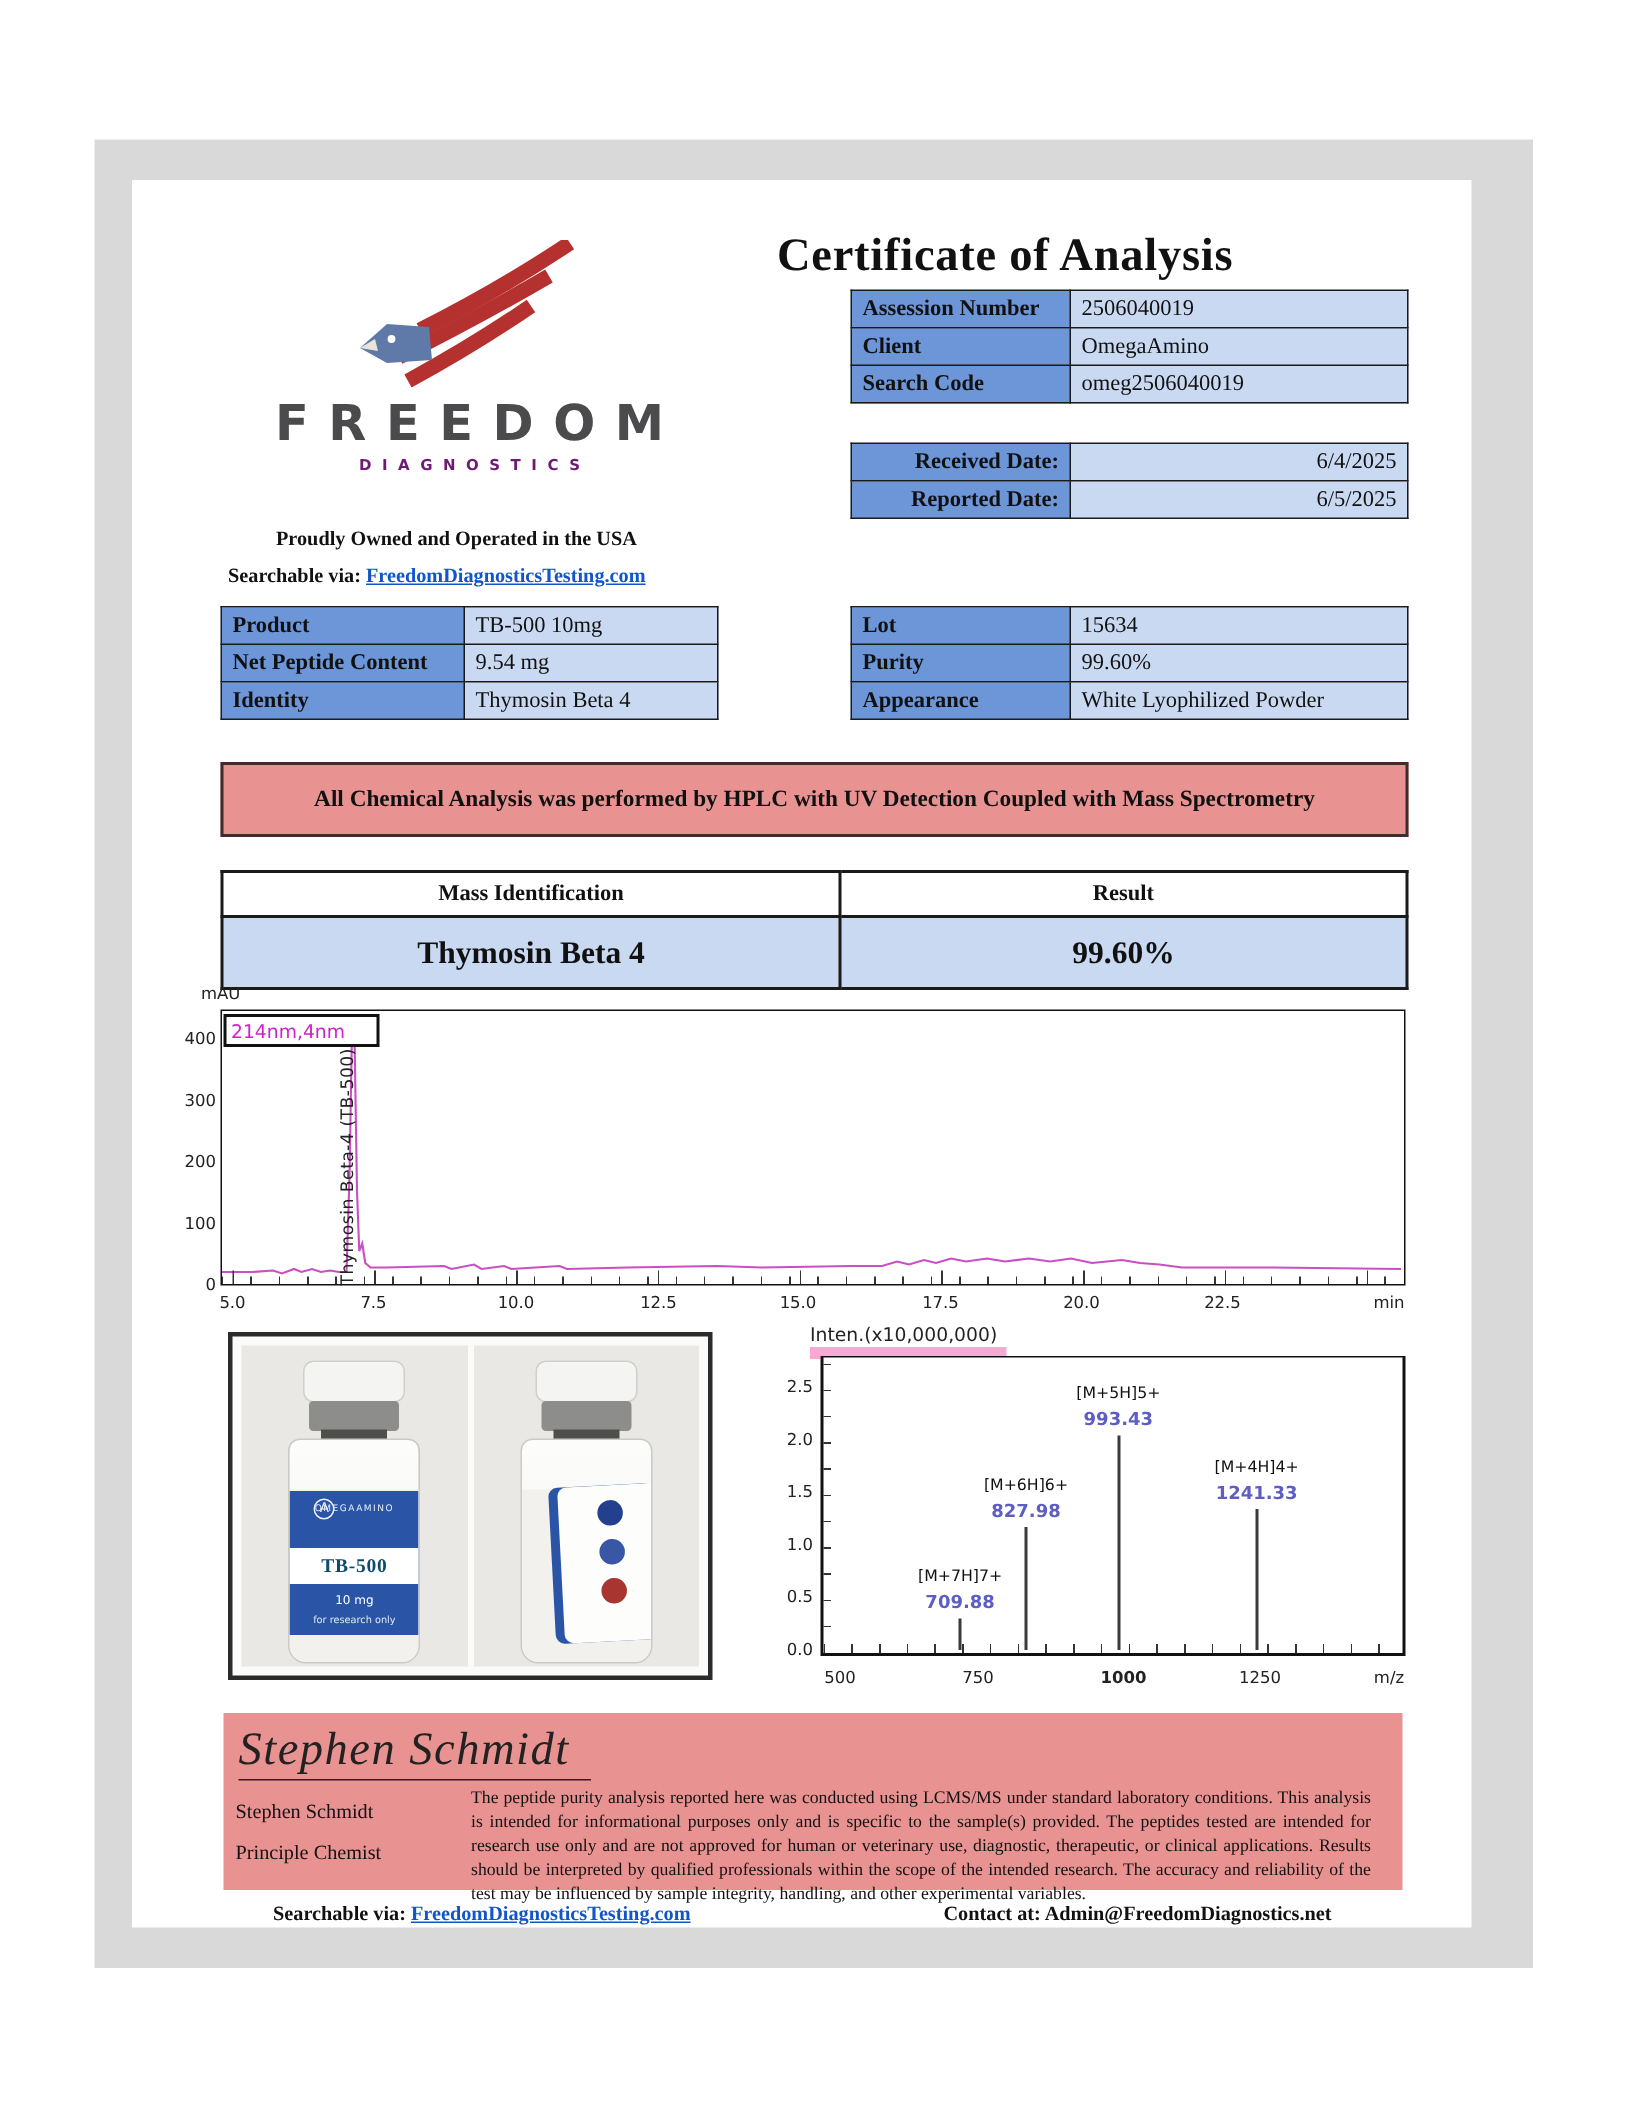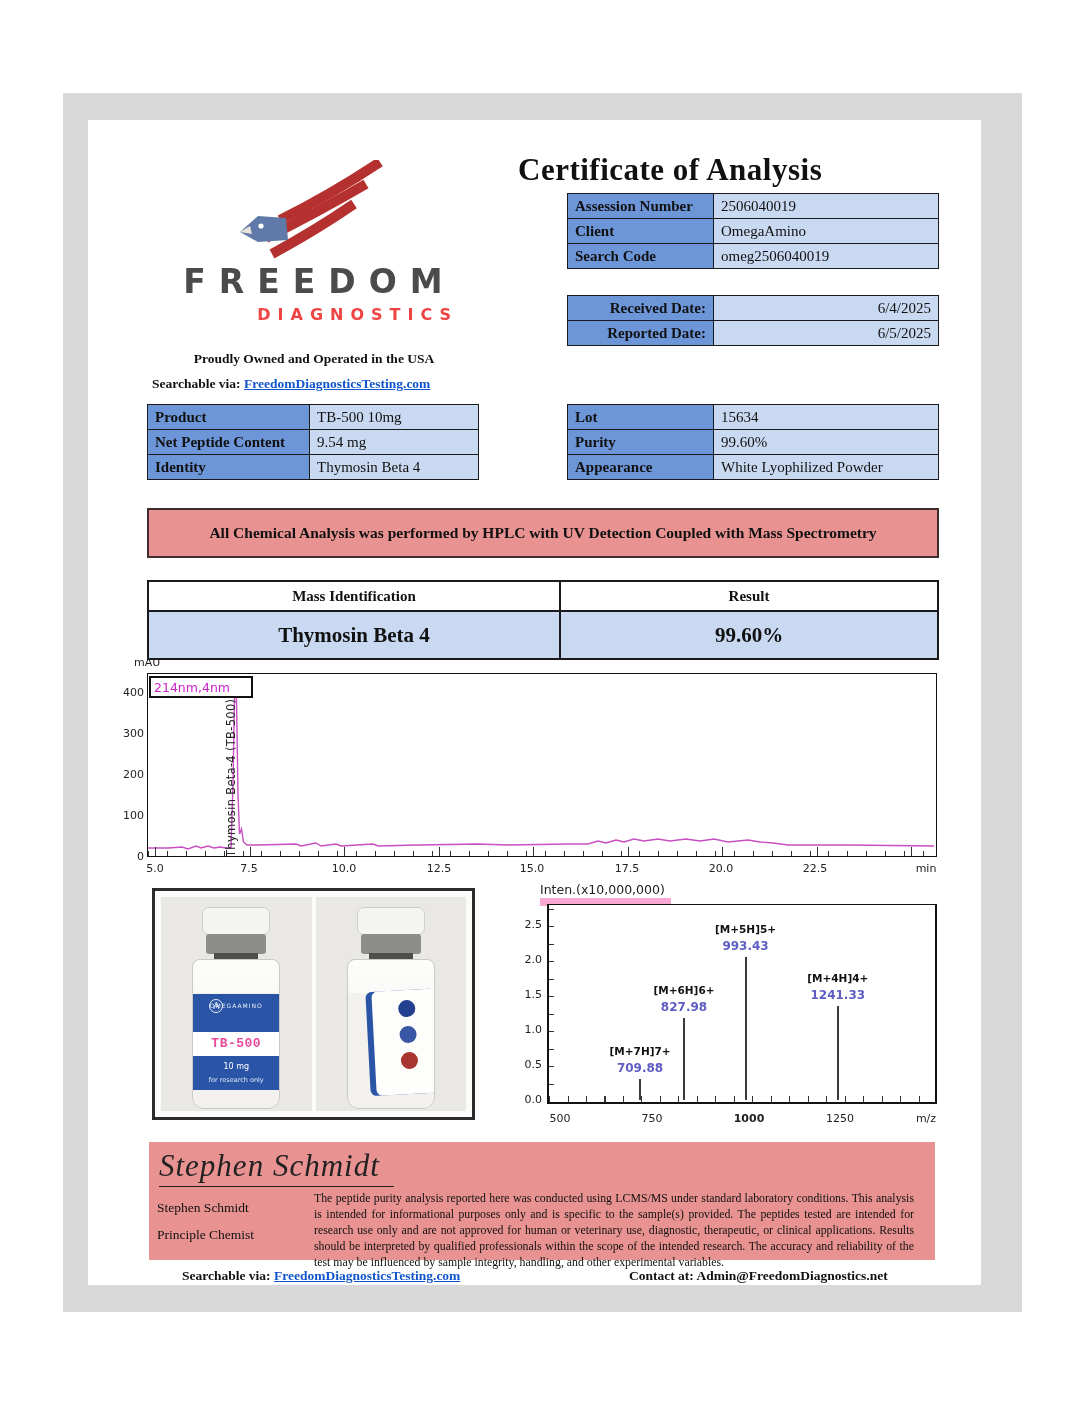--- a/index.html
+++ b/index.html
@@ -10,23 +10,23 @@
   .abs { position:absolute; }
 
   
   .doc-title { left:430px; top:32px; width:470px; font-size:31px; font-weight:bold; letter-spacing:.5px; }
 
   
   .logo-wrap { left:80px; top:40px; width:290px; text-align:center; }
   .logo-eagle { margin:0 auto; display:block; }
   .logo-brand { font-family:"DejaVu Sans", sans-serif; font-weight:bold; font-size:33px;
     letter-spacing:13px; color:#4b4b4d; margin-top:2px; text-indent:13px; }
-  .logo-sub { font-family:"DejaVu Sans", sans-serif; font-weight:bold; font-size:16px;
-    letter-spacing:7px; color:#ef4444; margin-top:4px; text-indent:7px;text-align:right; }
-  .tagline { left:96px; top:231px; width:260px; text-align:center; font-weight:bold; font-size:13.5px; }
+  .logo-sub { font-family:"DejaVu Sans", sans-serif; font-weight:bold; font-size:10px;
+    letter-spacing:7px; color:#701a75; margin-top:4px; text-indent:7px; }
+  .tagline { left:96px; top:231px; width:260px; font-weight:bold; font-size:13.5px; }
   .searchable { left:64px; top:256px; font-weight:bold; font-size:13.5px; }
   a.link { color:#1155cc; text-decoration:underline; font-weight:bold; }
 
   
   table.kv { border-collapse:collapse; table-layout:fixed; }
   table.kv td { border:1.8px solid #1a1a1a; padding:2px 7px; height:25px; font-size:15px; vertical-align:middle; }
   td.k { background:#6d96d8; font-weight:bold; }
   td.v { background:#c9d9f1; }
   .tbl-info { left:479px; top:73px;  width:372px; }
   .tbl-date { left:479px; top:175px; width:372px;text-align:right; }
@@ -60,42 +60,42 @@
   .photo { flex:1; background:#e9e8e5; position:relative; overflow:hidden; }
   .vial { position:absolute; left:50%; transform:translateX(-50%); top:10px; width:96px; height:204px; }
   .cap    { position:absolute; left:14px; top:0;  width:68px; height:28px; background:#f4f4f2; border:1px solid #cfcfcc; border-radius:7px; }
   .collar { position:absolute; left:18px; top:27px; width:60px; height:20px; background:#8d8d8b; border-radius:3px; }
   .stopper{ position:absolute; left:26px; top:46px; width:44px; height:16px; background:#4e4e4c; border-radius:0 0 10px 10px; }
   .body   { position:absolute; left:4px; top:52px; width:88px; height:150px; background:linear-gradient(#fdfdfc,#ececea);
     border:1px solid #c9c9c6; border-radius:8px 8px 12px 12px; overflow:hidden; }
   .powder { position:absolute; left:0; bottom:0; width:100%; height:78%; background:#f2f1ee; }
   .lbl-front { position:absolute; left:0; top:34px; width:100%; height:96px; background:#2a55a7; }
   .lbl-band  { position:absolute; left:0; top:38px; width:100%; height:24px; background:#ffffff;
-    text-align:center; font-family:Liberation Mono, monospace; font-weight:bold; font-size:13px; color:#ec4899; line-height:24px; letter-spacing:.5px; }
+    text-align:center; font-family:Liberation Serif, serif; font-weight:bold; font-size:13px; color:#0c4a6e; line-height:24px; letter-spacing:.5px; }
   .lbl-brand { position:absolute; left:0; top:8px; width:100%; text-align:center; color:#e9eef8;
     font-family:"DejaVu Sans", sans-serif; font-size:6px; letter-spacing:1px; }
   .lbl-logo { position:absolute; left:16px; top:5px; width:14px; height:14px; border:1.5px solid #e9eef8; border-radius:50%;
     color:#e9eef8; font-family:"DejaVu Sans", sans-serif; font-size:9px; text-align:center; line-height:13px; }
   .lbl-mg   { position:absolute; left:0; top:68px; width:100%; text-align:center; color:#ffffff;
     font-family:"DejaVu Sans", sans-serif; font-size:8px; }
   .lbl-ro   { position:absolute; left:0; top:82px; width:100%; text-align:center; color:#dfe7f5;
     font-family:"DejaVu Sans", sans-serif; font-size:6.5px; }
   .lbl-back { position:absolute; left:26px; top:30px; width:70px; height:104px; background:#fdfdfc;
     border-radius:6px; transform:rotate(-3deg); box-shadow:-6px 0 0 #2a55a7; }
   .badge { position:absolute; left:26px; width:17px; height:17px; border-radius:50%; }
 
   
   .spec-title { left:452px; top:762px; font-family:"DejaVu Sans", sans-serif; font-size:12.5px; color:#222;
     border-bottom:8px solid #f9a8d4; padding:0 6px 1px 0; }
   .spec-box { left:459px; top:784px; width:390px; height:200px; border:2px solid #111; border-top-width:1.5px; background:#fff; }
   .spec-ylab { width:30px; text-align:right; font-family:"DejaVu Sans", sans-serif; font-size:11px; color:#222; }
   .spec-xlab { font-family:"DejaVu Sans", sans-serif; font-size:11px; color:#222; transform:translateX(-50%); }
   .spk-line { position:absolute; width:2px; background:#3a3a3a; }
   .spk-name { position:absolute; transform:translateX(-50%); font-family:"DejaVu Sans", sans-serif;
-    font-weight:bold; font-size:10.5px; color:#111; white-space:nowrap;margin-top:32px; }
+    font-weight:normal; font-size:10.5px; color:#111; white-space:nowrap;margin-top:32px; }
   .spk-mz   { position:absolute; transform:translateX(-50%); font-family:"DejaVu Sans", sans-serif;
     font-weight:bold; font-size:12px; color:#5d5dc4; white-space:nowrap; }
 
   
   .sigblock { left:61px; top:1022px; width:786px; height:118px; background:#e89391; }
   .sig { position:absolute; left:10px; top:6px; font-style:italic; font-size:31px; color:#222;
     border-bottom:1.6px solid #222; padding:0 14px 2px 0; letter-spacing:1px; }
   .coa { position:absolute; left:390px; top:14px; width:396px; text-align:center; font-weight:bold; font-size:24px; }
   .sig-name  { position:absolute; left:8px; top:58px; font-size:13.5px; }
   .sig-title { position:absolute; left:8px; top:85px; font-size:13.5px; }

